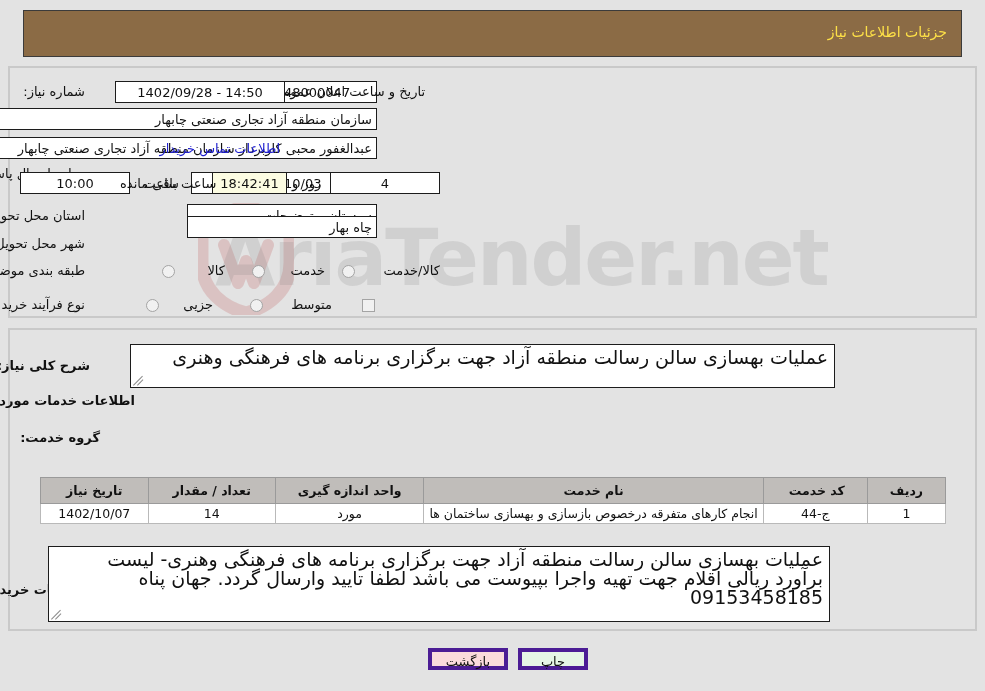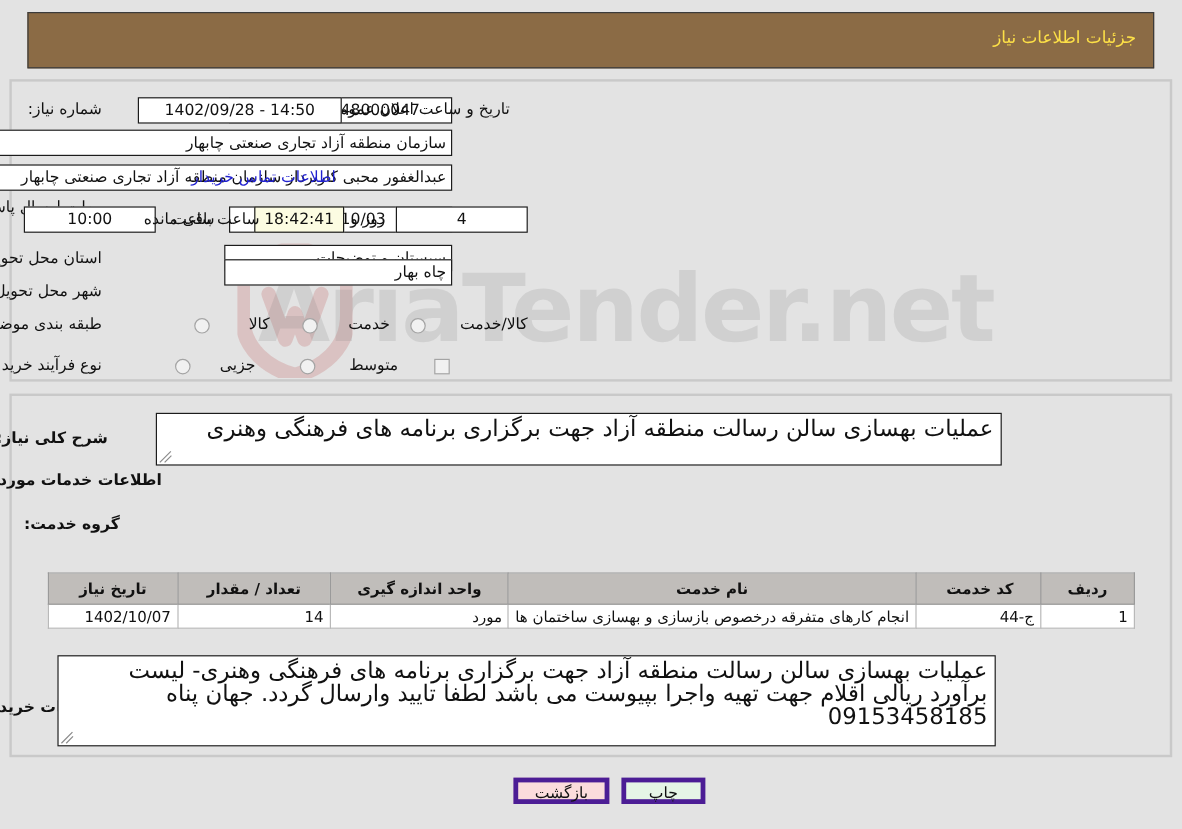--- a/index.html
+++ b/index.html
@@ -160,21 +160,21 @@
     height: 26px;
     padding: 2px 22px;
     text-align: center;
     white-space: nowrap;
   }
   #tbl td {
     background: #ffffff;
     border: 1px solid #b9b9b9;
     height: 14px;
     padding: 2px 5px;
-    text-align: right;
+    text-align: center;
     color: #111;
     white-space: nowrap;
   }
   #tbl td.ltr { direction: ltr; }
 
   
   .btn {
     position: absolute;
     height: 22px;
     border: 4px solid #4c1d95;

